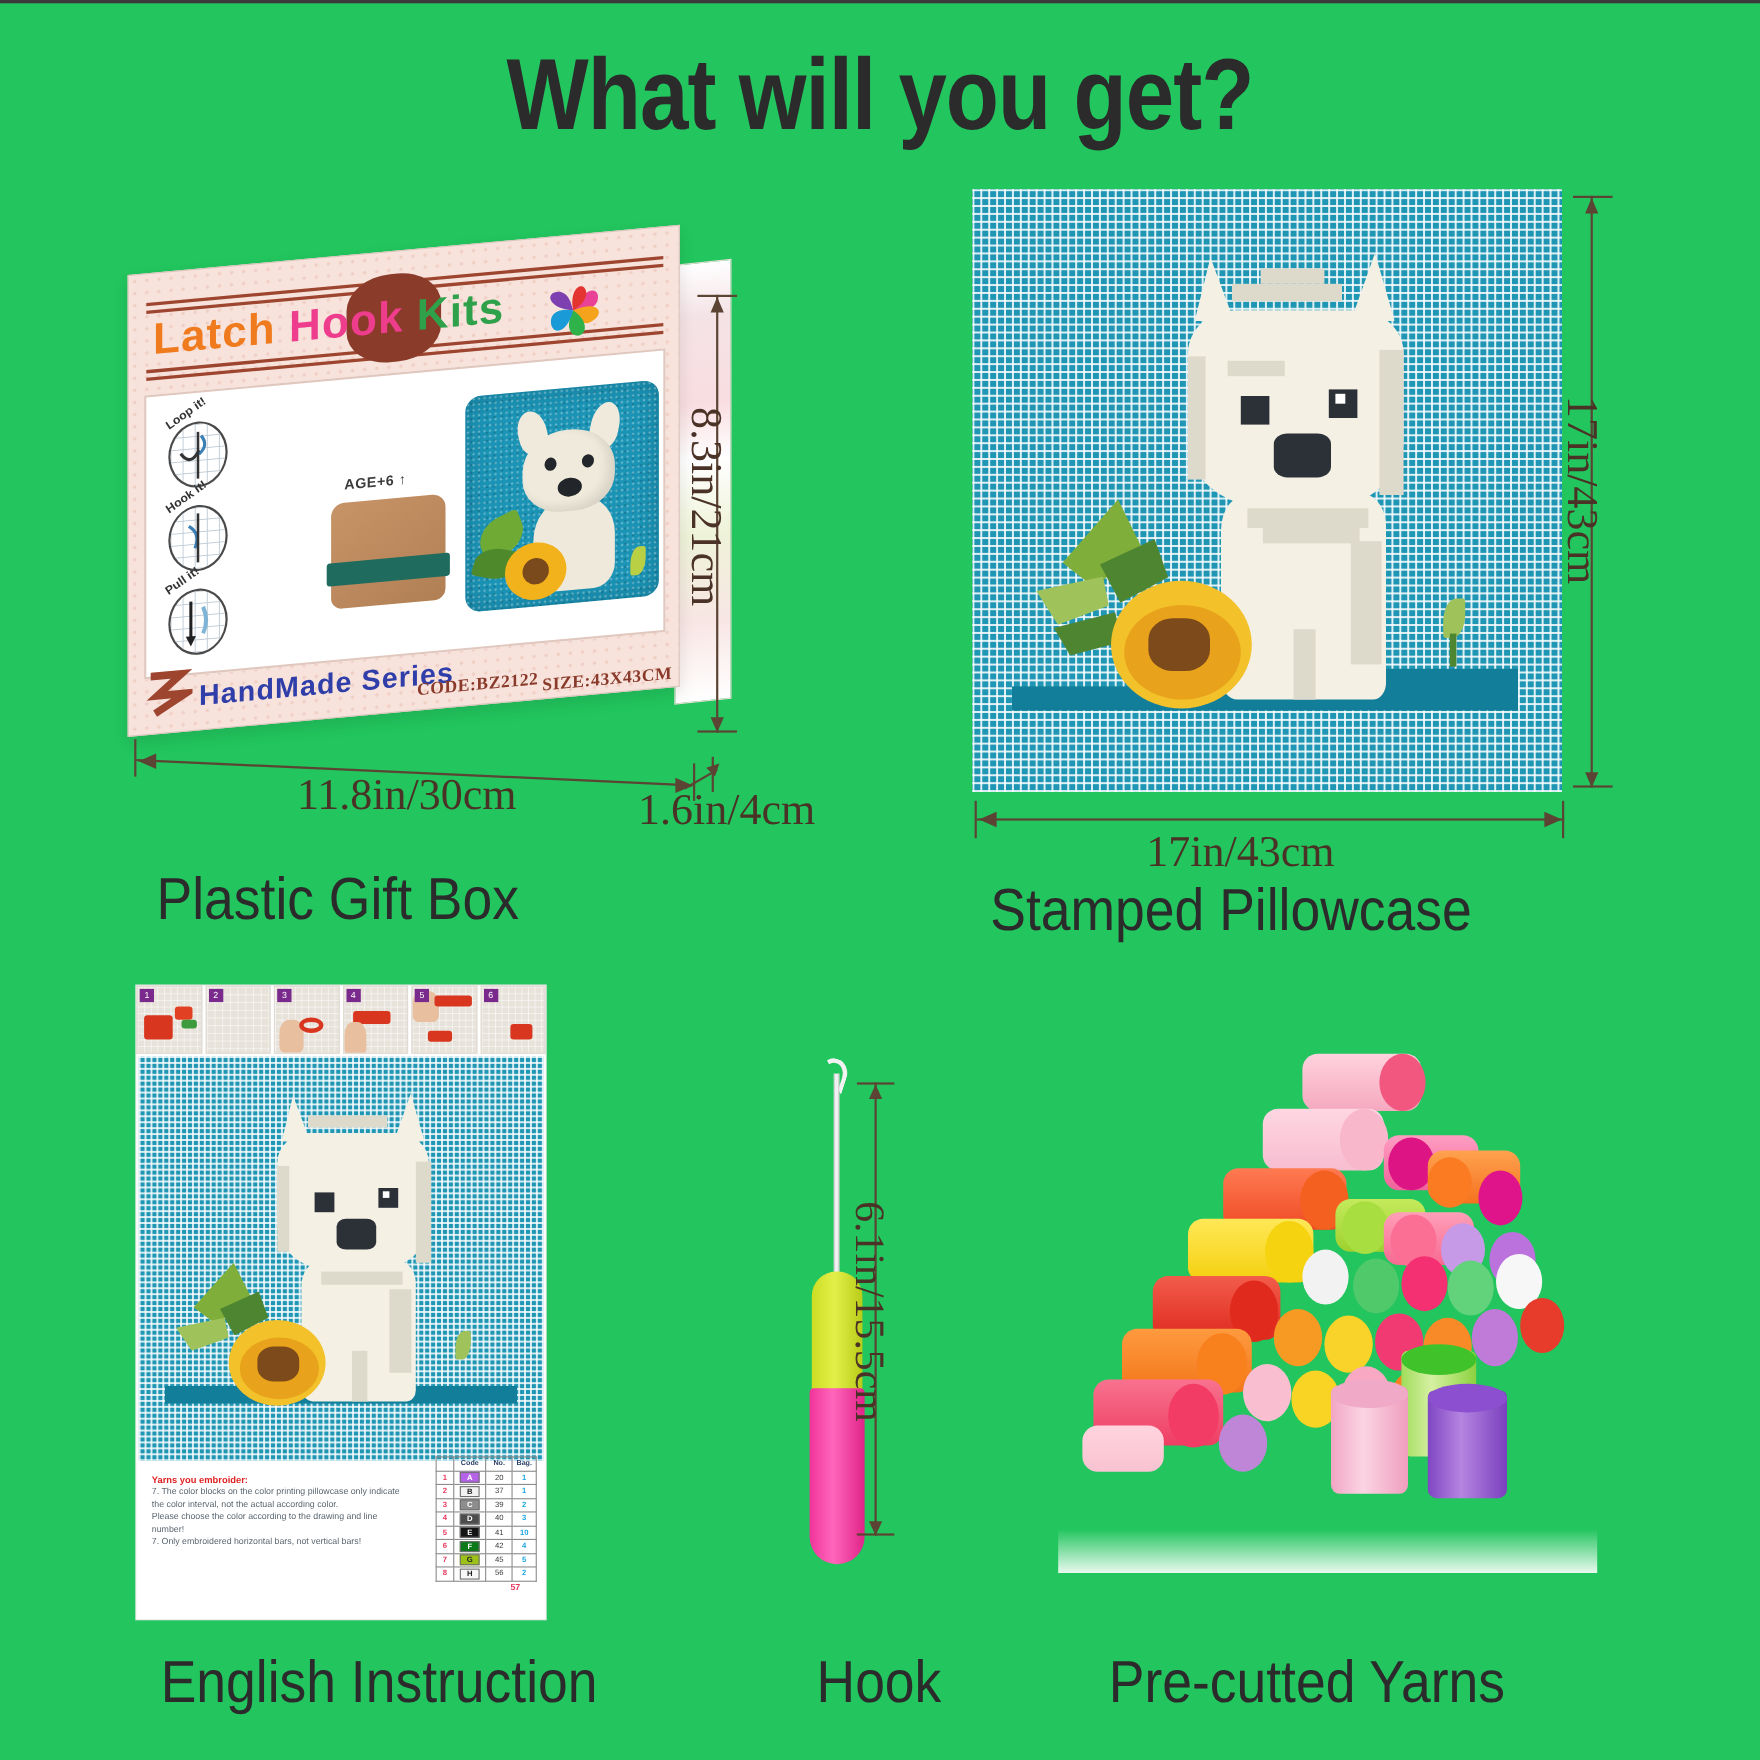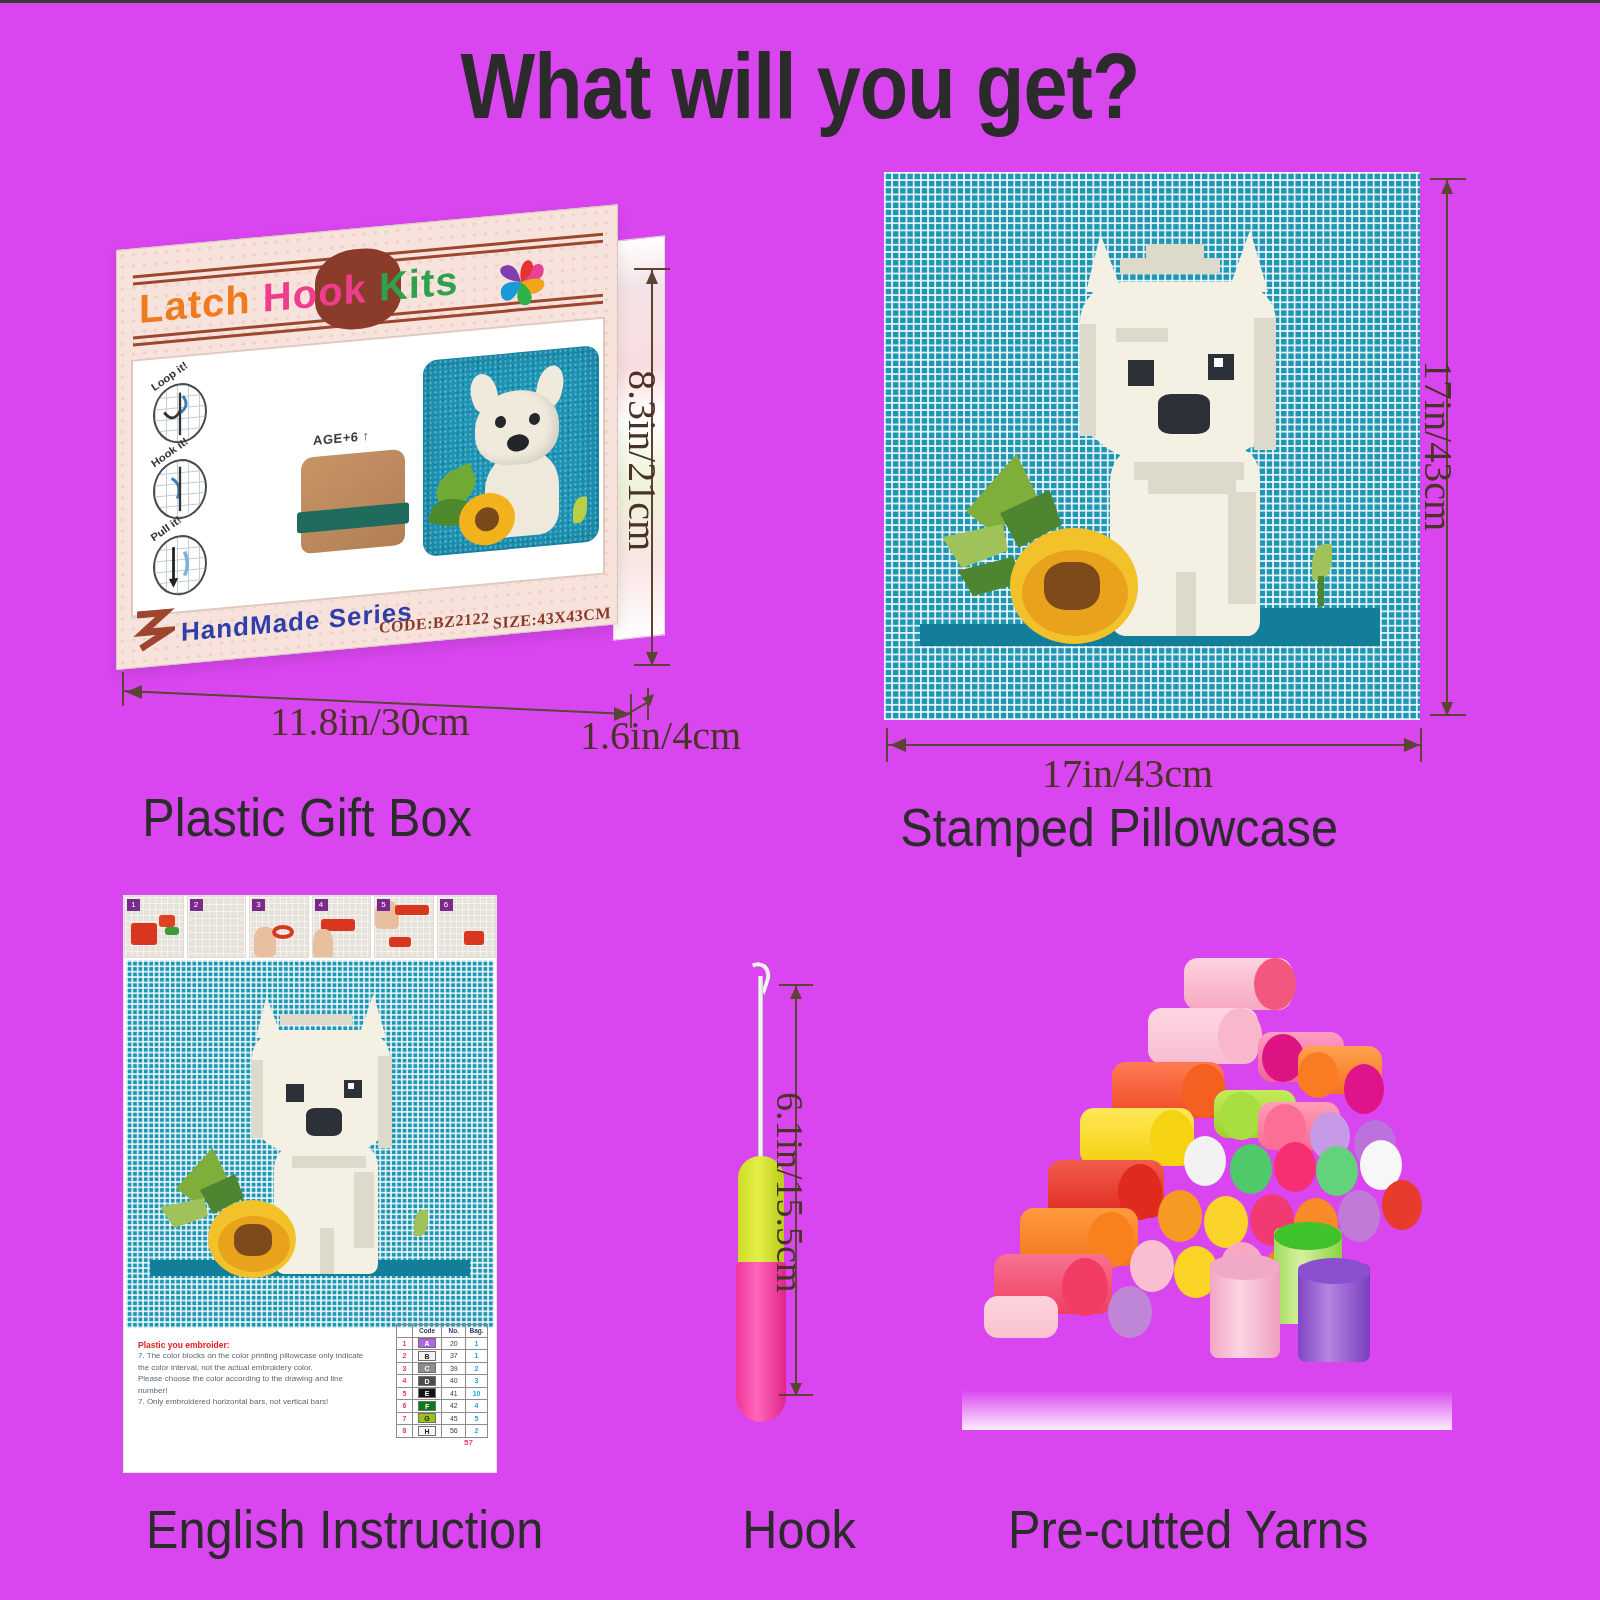--- a/index.html
+++ b/index.html
@@ -2,21 +2,21 @@
 <html><head>
 <meta charset="utf-8">
 <style>
   * { box-sizing: border-box; margin: 0; padding: 0; }
   html, body {
     width: 1600px; height: 1600px;
     background: #ffffff;
     font-family: "Liberation Sans", sans-serif;
     overflow: hidden;
   }
-  #page { position: relative; width: 1600px; height: 1600px; background:#d946ef; }
+  #page { position: relative; width: 1600px; height: 1600px; background:#22c55e; }
   #topline { position:absolute; left:0; top:0; width:1600px; height:3px; background:#3a3a3a; }
 
   
   #title {
     position: absolute; left:0; top:34px; width:1600px;
     text-align:center;
     font-size: 92px; font-weight: 700; color:#2b2b2b;
     letter-spacing: -1px;
     transform: scaleX(0.86); transform-origin: center top;
     font-family: "Liberation Sans", sans-serif;
@@ -472,23 +472,23 @@
         <div class="px leafB" style="left:74px; top:214px; width:44px; height:40px; clip-path:polygon(80% 0,100% 60%,30% 100%,0 40%);"></div>
         <div class="px leafC" style="left:34px; top:238px; width:48px; height:30px; clip-path:polygon(92% 0,100% 60%,30% 100%,0 30%);"></div>
         <div class="px sunY" style="left:82px; top:240px; width:88px; height:78px; border-radius:50%;"></div>
         <div class="px sunO" style="left:92px; top:256px; width:72px; height:56px; border-radius:50%;"></div>
         <div class="px sunBr" style="left:108px; top:264px; width:38px; height:32px; border-radius:40%;"></div>
         <div class="px leafC" style="left:288px; top:250px; width:14px; height:26px; border-radius:60% 10% 60% 10%;"></div>
       </div>
     </div>
 
     <div id="instr-note">
-      <div id="note-title">Plastic you embroider:</div>
+      <div id="note-title">Yarns you embroider:</div>
       <div class="note-line">7. The color blocks on the color printing pillowcase only indicate</div>
-      <div class="note-line">the color interval,  not the actual embroidery color.</div>
+      <div class="note-line">the color interval,  not the actual according color.</div>
       <div class="note-line"> Please choose the color according to the drawing and line number!</div>
       <div class="note-line">7. Only embroidered horizontal bars, not vertical bars!</div>
     </div>
 
     <table id="code-table">
       <thead>
         <tr>
           <th></th>
           <th>Code</th>
           <th>No.</th>

